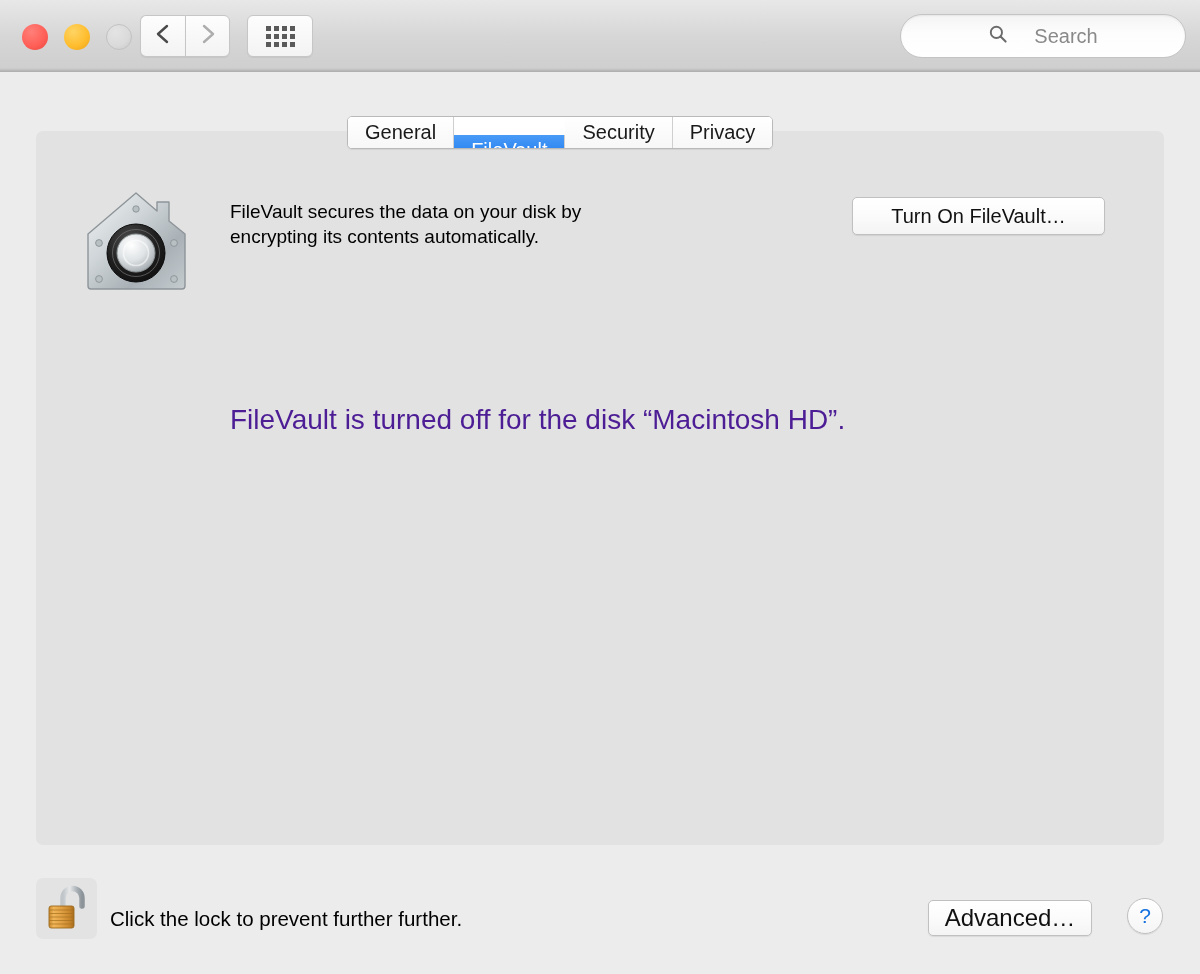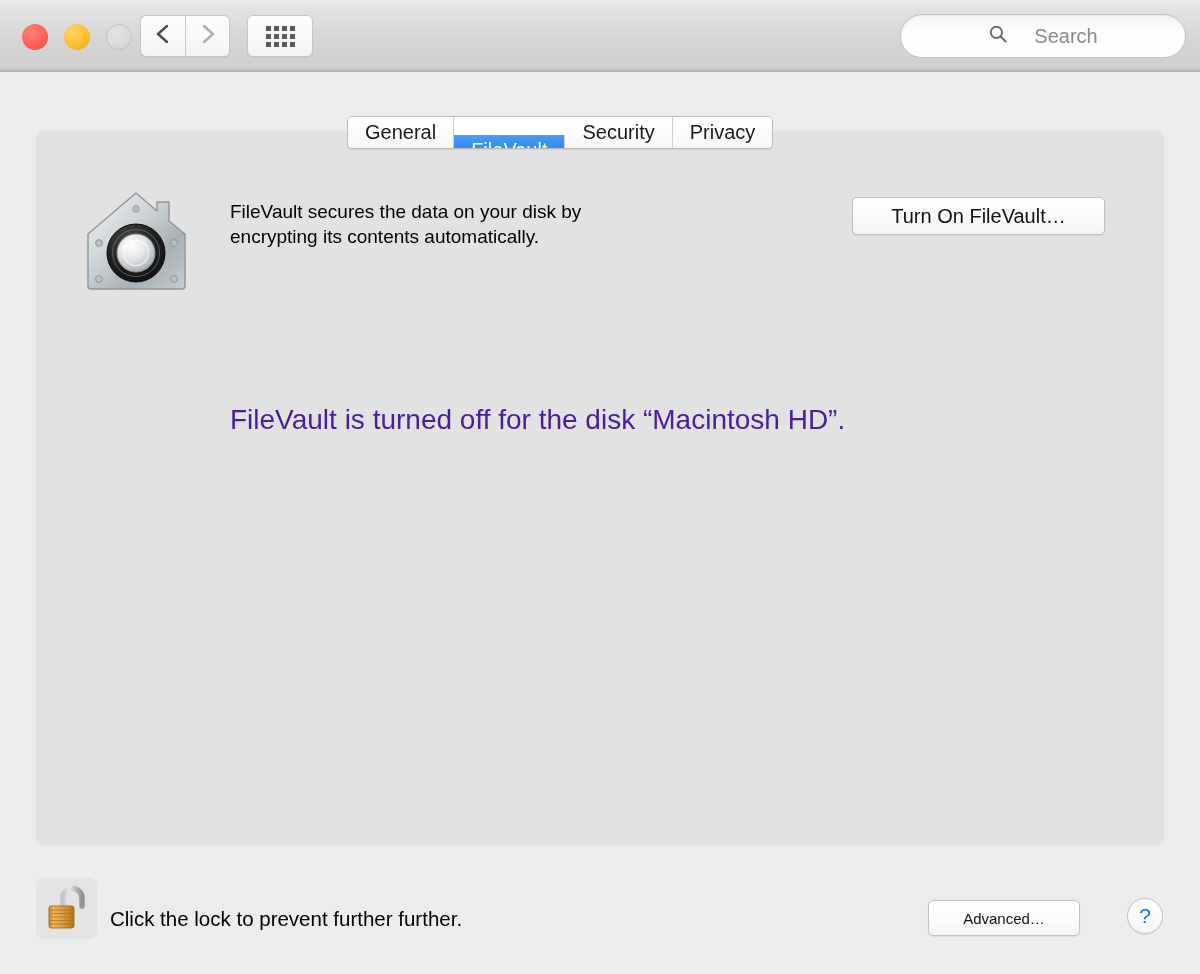--- a/index.html
+++ b/index.html
@@ -209,25 +209,25 @@
   }
   #lock-caption {
     position: absolute;
     left: 110px; top: 907px;
     font-size: 20.5px;
     color: #000000;
   }
   #advanced-btn {
     position: absolute;
     left: 928px; top: 900px;
-    width: 152px; height: 36px;
+    width: 164px; height: 36px;
     background: linear-gradient(to bottom, #ffffff 0%, #fbfbfb 50%, #f4f4f4 100%);
     border: 1px solid #c0c0c0;
     border-radius: 5px;
-    font-size: 15px;
+    font-size: 24px;
     color: #111111;
     display: flex; align-items: center; justify-content: center;
     box-shadow: 0 1px 1px rgba(0,0,0,0.08);
   }
   #help-btn {
     position: absolute;
     left: 1127px; top: 898px;
     width: 36px; height: 36px;
     border-radius: 50%;
     background: linear-gradient(to bottom, #ffffff 0%, #f5f5f5 100%);

